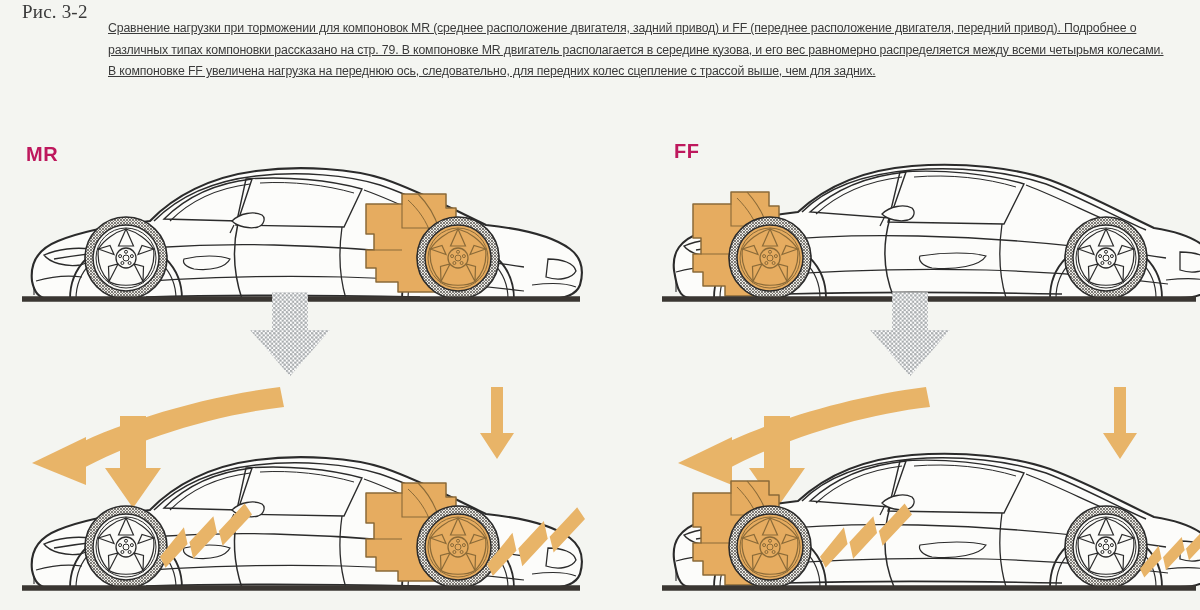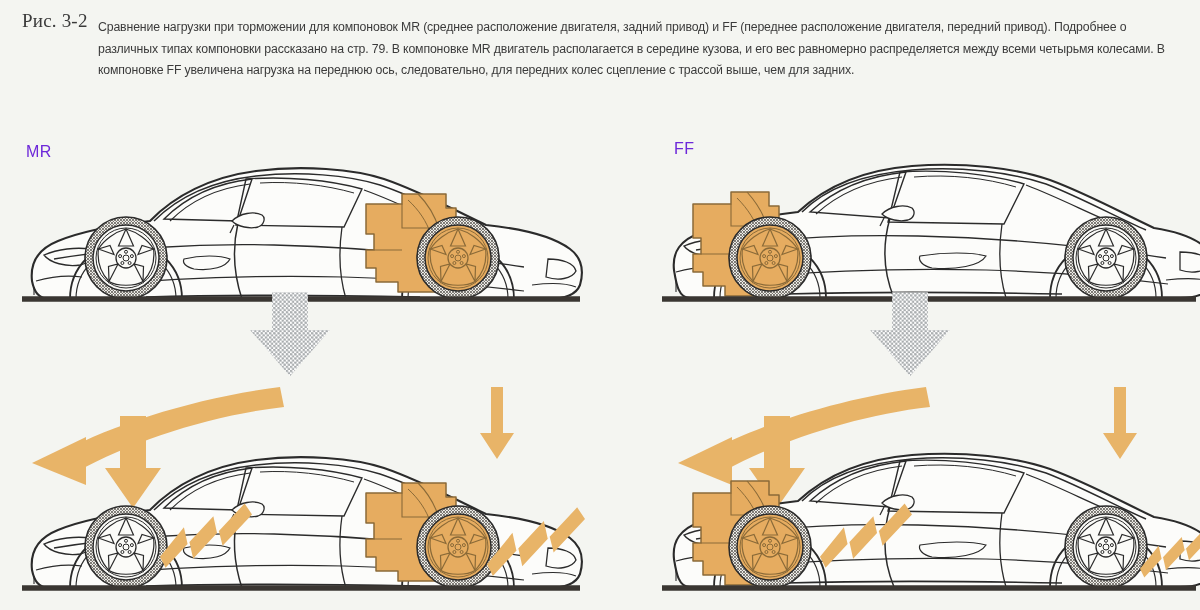--- a/index.html
+++ b/index.html
@@ -15,21 +15,20 @@
     position:absolute;inset:0;
     width:1200px;height:610px;
   }
   
   .caption-row{
     position:absolute;
     left:0;top:0;
     width:1200px;
     display:flex;
     align-items:flex-start;
-    padding-top:9px;
   }
   .fig-number{
     width:90px;
     flex:0 0 90px;
     text-align:left;
     padding-left:22px;
     box-sizing:border-box;
     font-family:"Liberation Serif", serif;
     font-size:19px;
     color:#3a3a3a;
@@ -38,29 +37,29 @@
   }
   .caption-text{
     flex:1 1 auto;
     padding-right:18px;
     font-family:"Liberation Sans", sans-serif;
     font-size:12.3px;
     line-height:21.5px;
     color:#3b3b3b;
     letter-spacing:-0.15px;
   }
-  .caption-text p{margin:8px;}
+  .caption-text p{margin:18px;text-decoration:underline;}
 
   
   .col-label{
     position:absolute;
     font-family:"Liberation Sans", sans-serif;
-    font-size:16px;
-    font-weight:400;
-    color:#6d28d9;
+    font-size:20px;
+    font-weight:700;
+    color:#be185d;
     letter-spacing:.5px;
   }
   #label-mr{left:26px;top:143px;}
   #label-ff{left:674px;top:140px;text-align:center;}
 
   svg{display:block;}
   .svg-layer{position:absolute;left:0;top:0;pointer-events:none;}
 </style>
 </head>
 <body>

